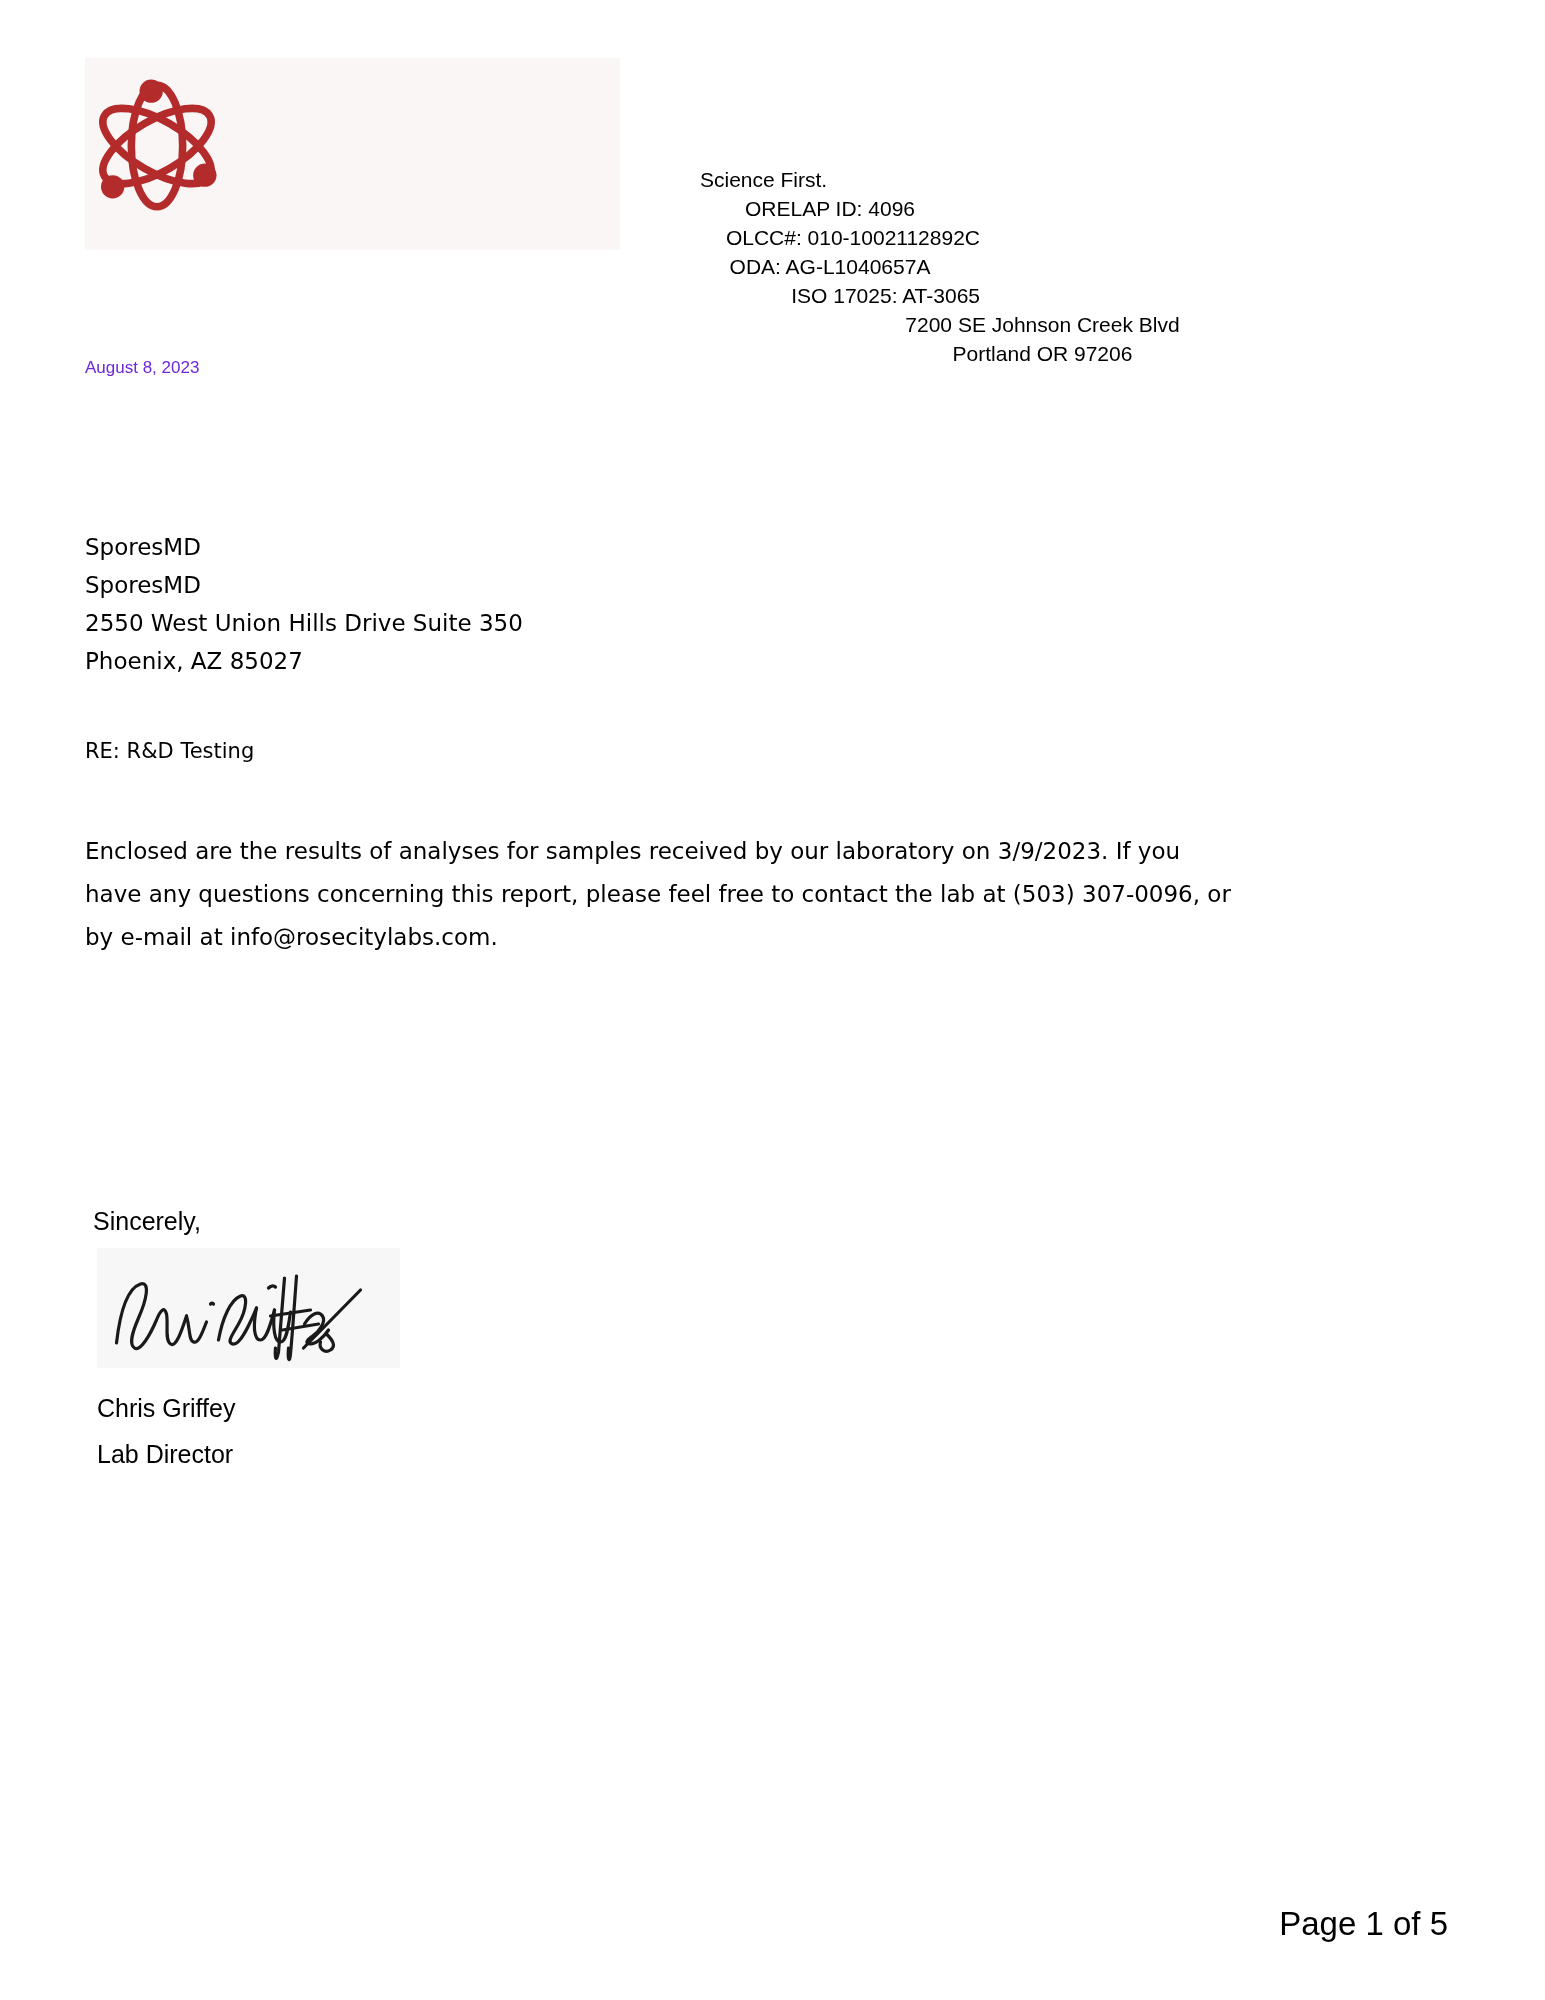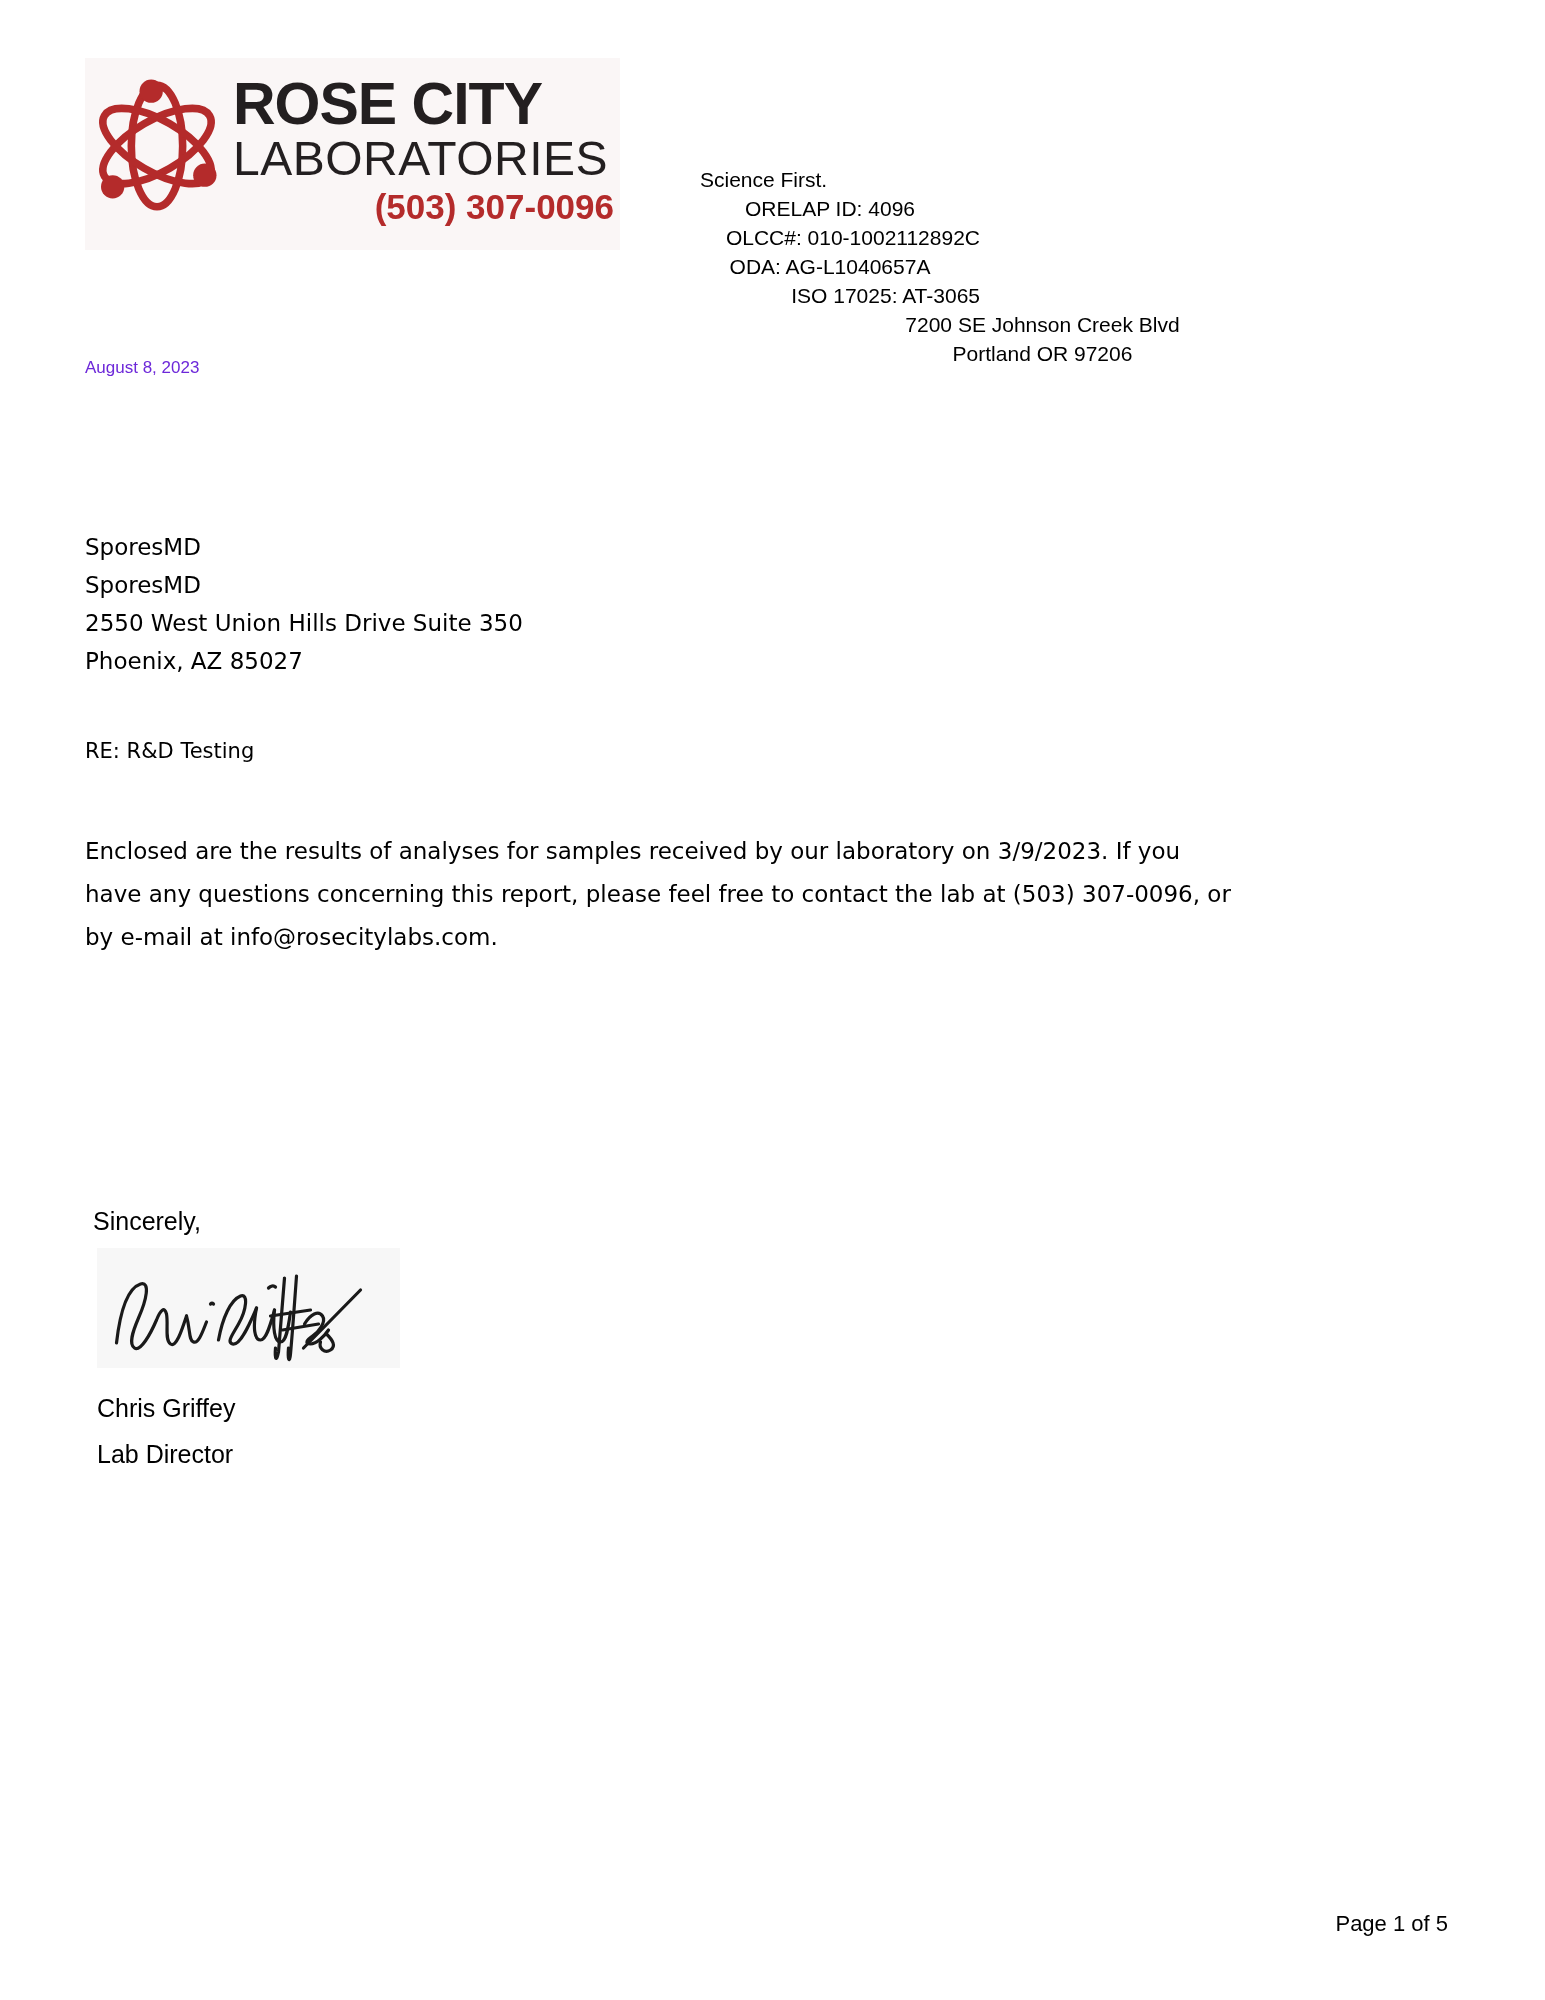--- a/index.html
+++ b/index.html
@@ -226,21 +226,21 @@
 
   .footer {
     position: absolute;
     left: 0;
     top: 1908px;
     width: 1545px;
     padding-right: 97px;
     box-sizing: border-box;
     text-align: right;
     font-family: "Liberation Sans", sans-serif;
-    font-size: 22px;
+    font-size: 33px;
     line-height: 32px;
     color: #000000;
   }
 </style>
 </head>
 <body>
 
 <div class="page">
 
   <div class="header">
@@ -251,25 +251,20 @@
           <svg viewBox="0 0 120 130" width="140" height="160" xmlns="http://www.w3.org/2000/svg">
             <g fill="none" stroke="#b42b2b" stroke-width="6.5">
               <ellipse cx="60" cy="65" rx="22" ry="52"></ellipse>
               <ellipse cx="60" cy="65" rx="22" ry="52" transform="rotate(60 60 65)"></ellipse>
               <ellipse cx="60" cy="65" rx="22" ry="52" transform="rotate(120 60 65)"></ellipse>
             </g>
             <circle cx="55" cy="18" r="10" fill="#b42b2b"></circle>
             <circle cx="101" cy="90" r="10" fill="#b42b2b"></circle>
             <circle cx="22" cy="100" r="10" fill="#b42b2b"></circle>
           </svg>
-        </div>
-        <div class="logo-text">
-          <div class="logo-line1">ROSE CITY</div>
-          <div class="logo-line2">LABORATORIES</div>
-          <div class="logo-phone">(503) 307-0096</div>
         </div>
       </div>
     </div>
 
 
     <div class="cert-block">
       <div class="cert-row">
         <span class="sci">Science First.</span>
         <span class="c1">ORELAP ID: 4096</span>
         <span class="c2">OLCC#: 010-1002112892C</span>

